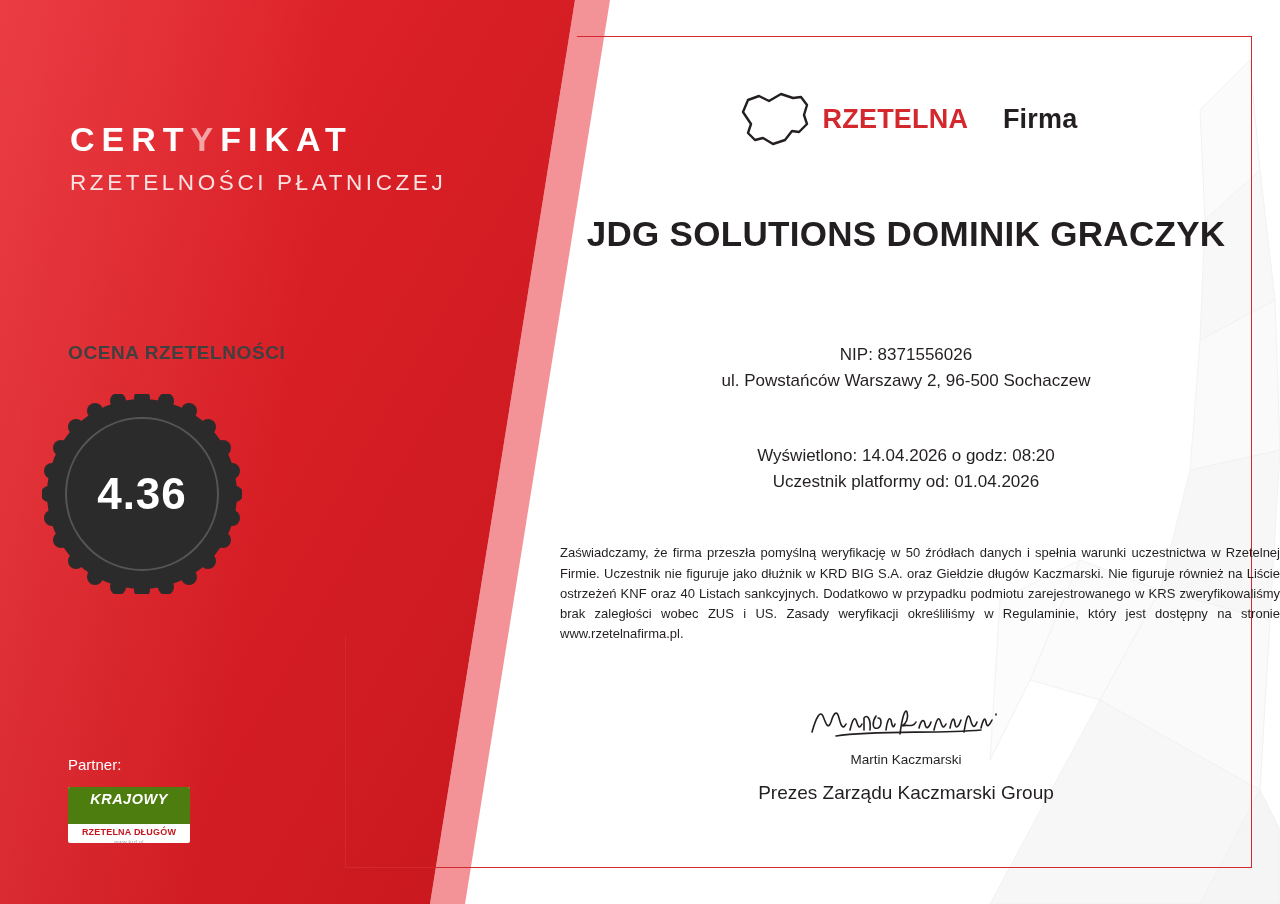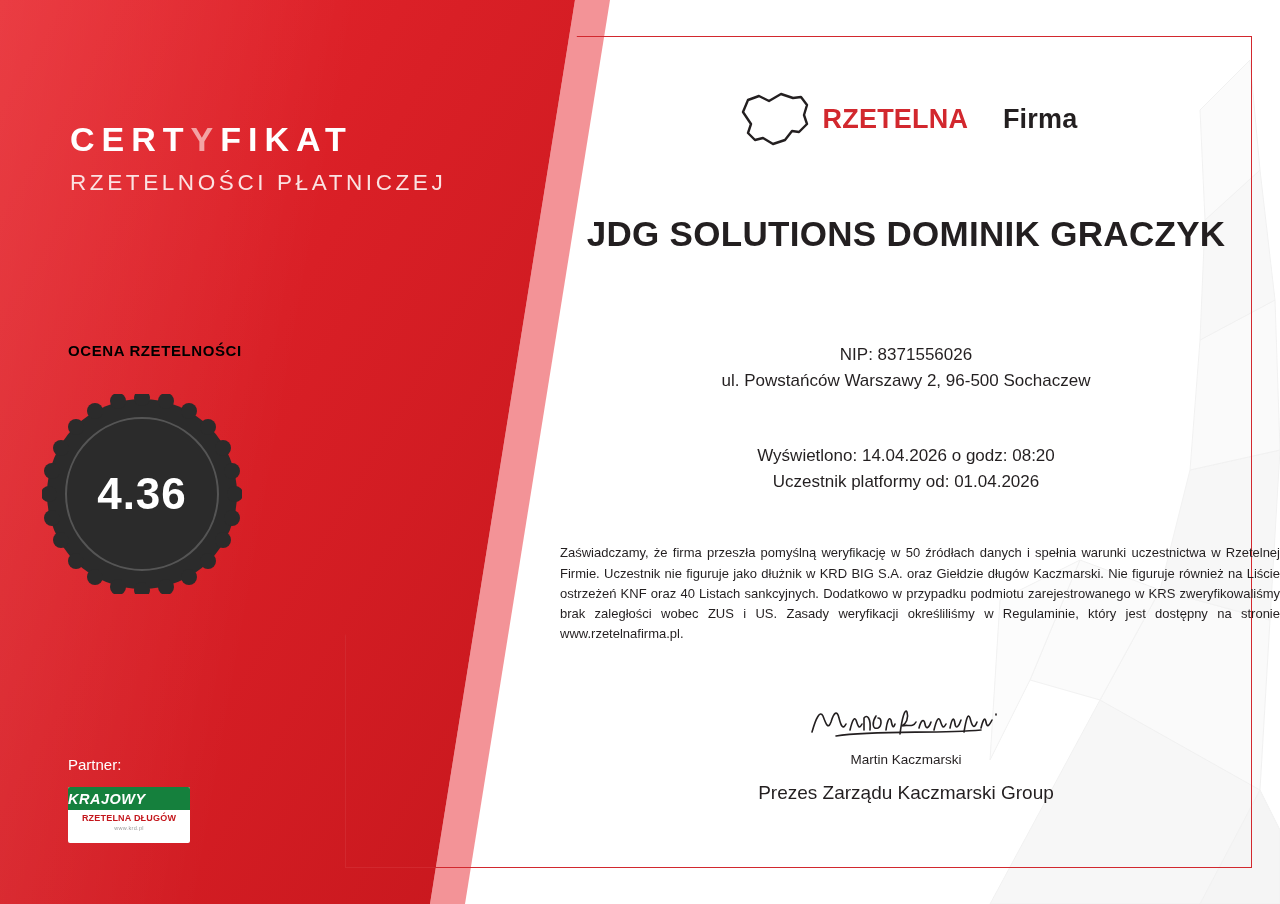--- a/index.html
+++ b/index.html
@@ -75,24 +75,24 @@
     font-size: 22.5px;
     letter-spacing: 3.6px;
     font-weight: normal;
     color: #fbe2e2;
     white-space: nowrap;
   }
 
   .rating-label {
     position: absolute;
     left: 68px; top: 342px;
-    font-size: 15px;
+    font-size: 19px;
     font-weight: bold;
     letter-spacing: .6px;
-    color: #000000;
+    color: #404040;
     z-index: 5;
   }
 
   .badge {
     position: absolute;
     left: 42px; top: 394px;
     width: 200px; height: 200px;
     z-index: 5;
     text-align: center;
   }
@@ -117,27 +117,27 @@
   .partner-label { font-size: 15px; }
   .krd-logo {
     margin-top: 14px;
     width: 122px; height: 56px;
     background: #ffffff;
     border-radius: 2px;
     position: relative;
     overflow: hidden;
   }
   .krd-top {
-    background: #15803d;
+    background: #4d7c0f;
     color: #ffffff;
     font-size: 14.5px;
     font-weight: bold;
     letter-spacing: .5px;
-    text-align: left;
-    padding: 4px 0 3px;
+    text-align: center;
+    padding: 4px 0 17px;
     font-style: italic;
   }
   .krd-mid {
     color: #c4161c;
     font-size: 9px;
     font-weight: bold;
     text-align: center;
     padding-top: 3px;
     letter-spacing: .2px;
   }

